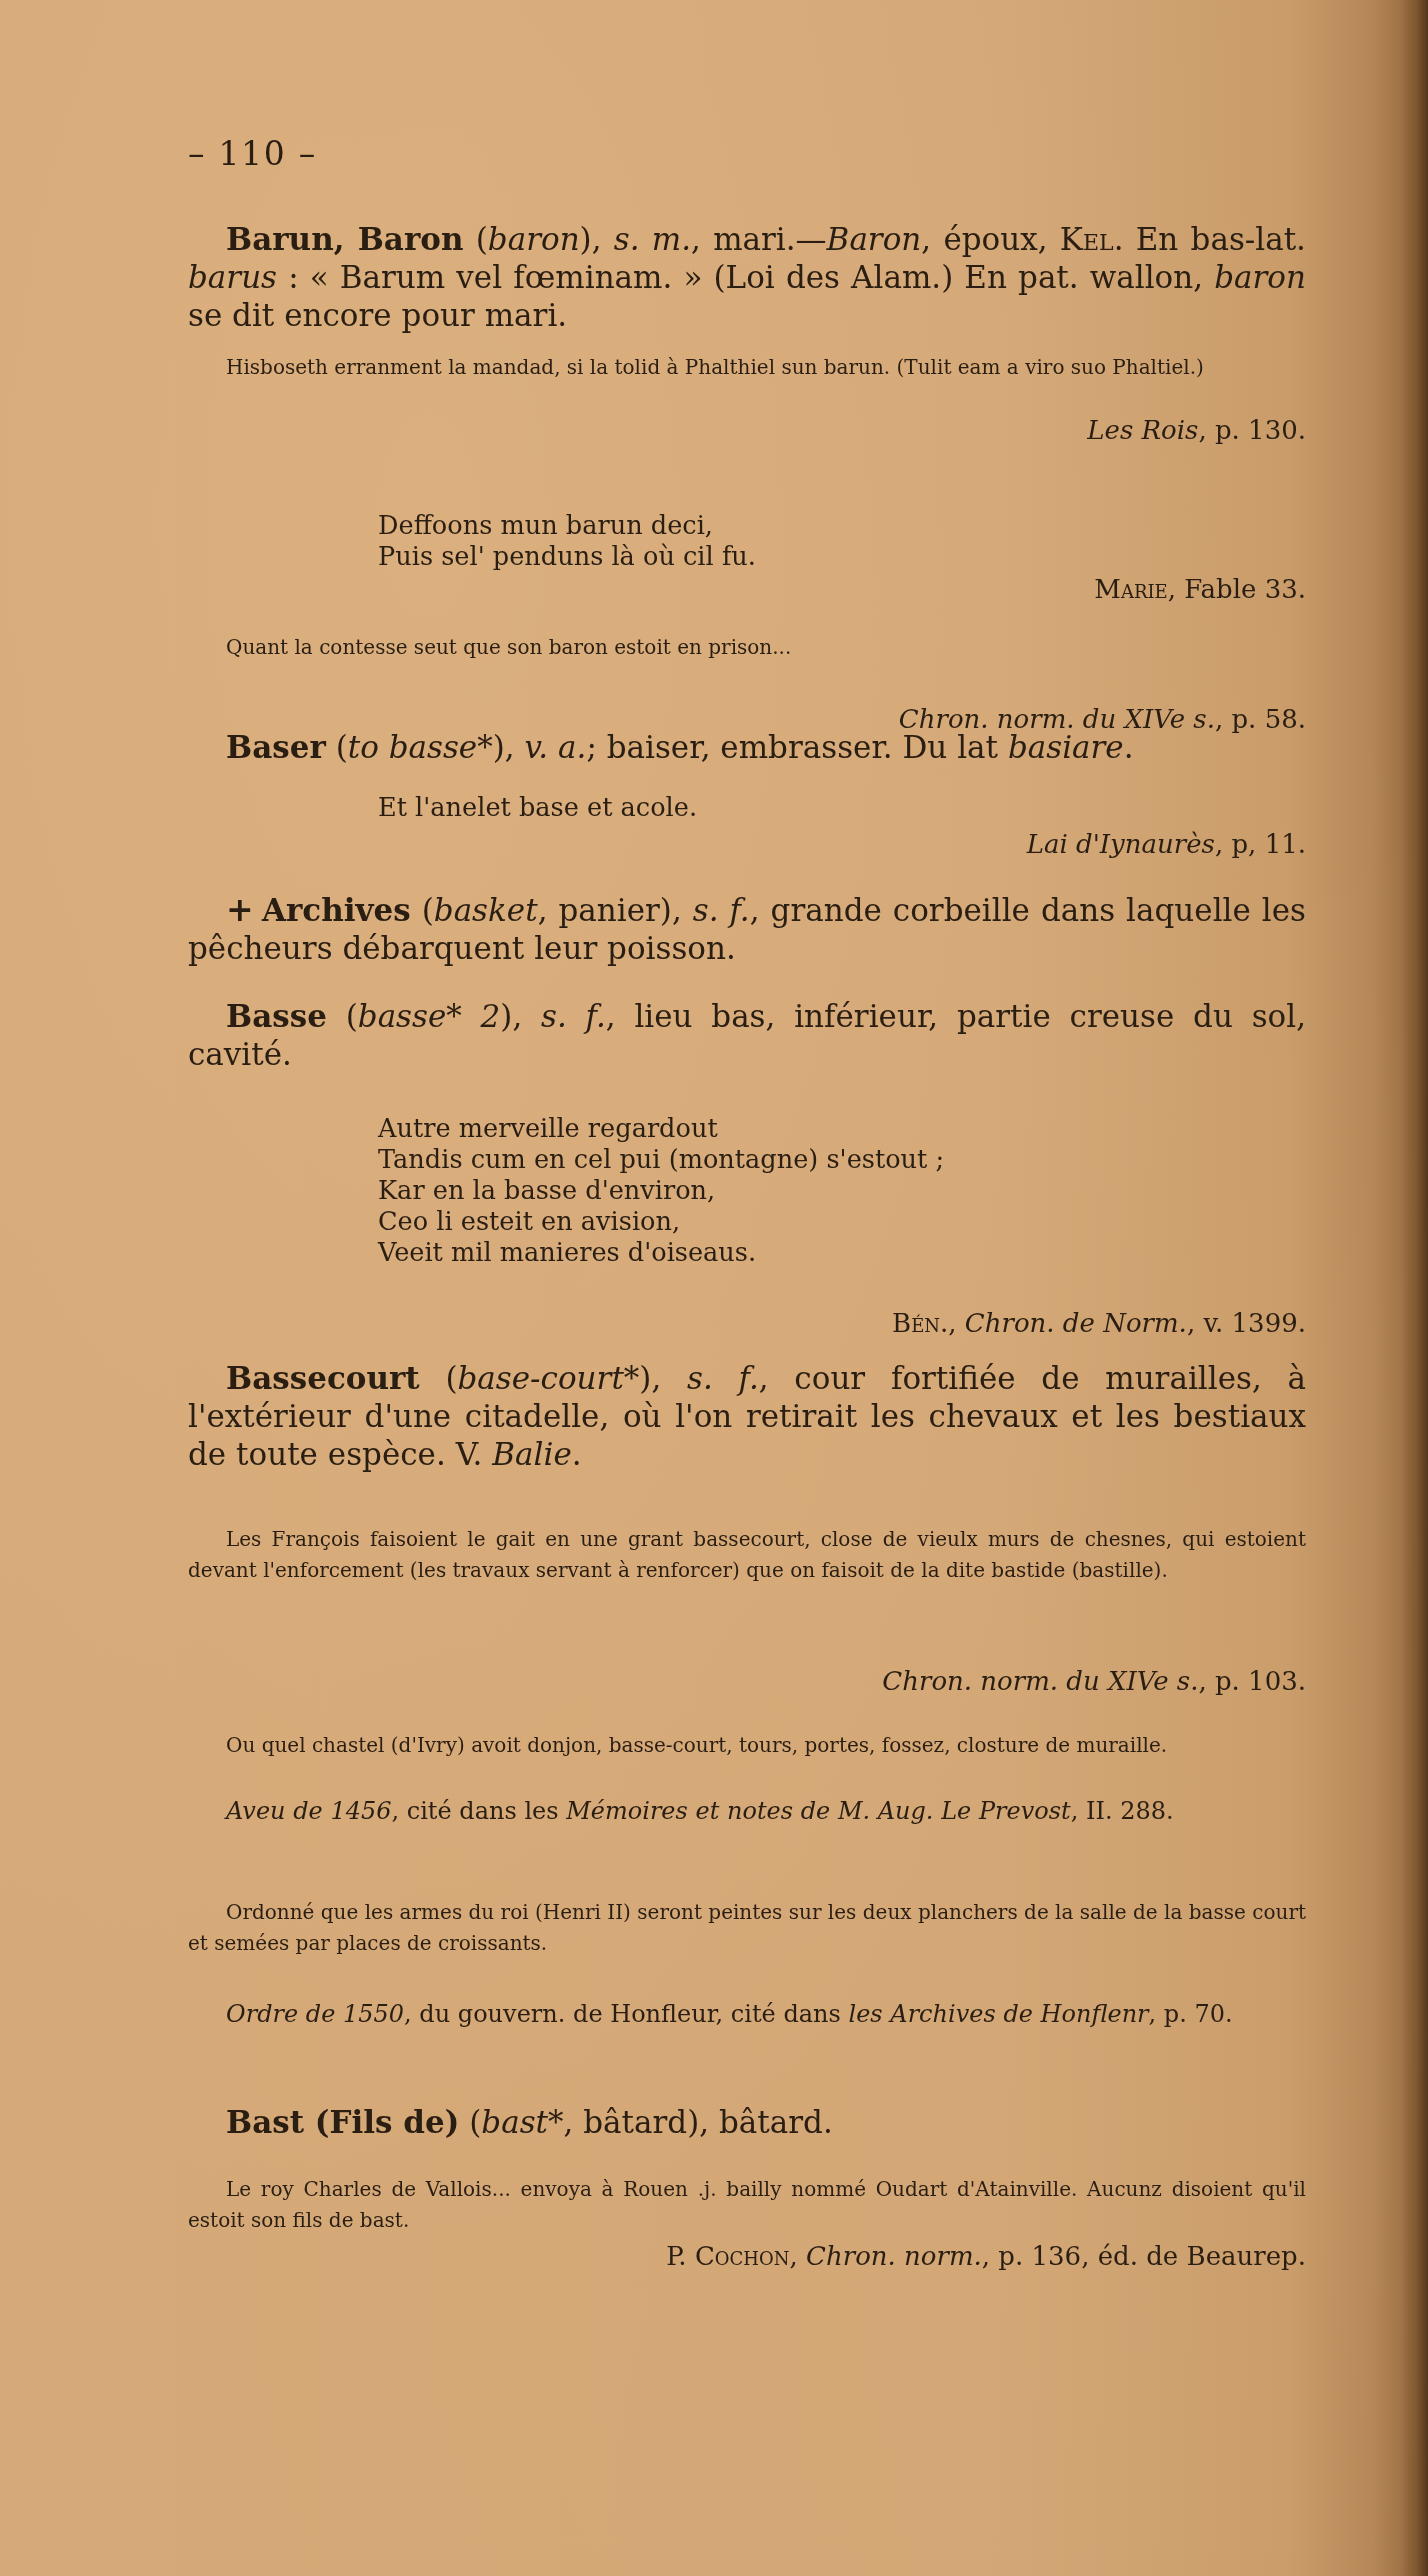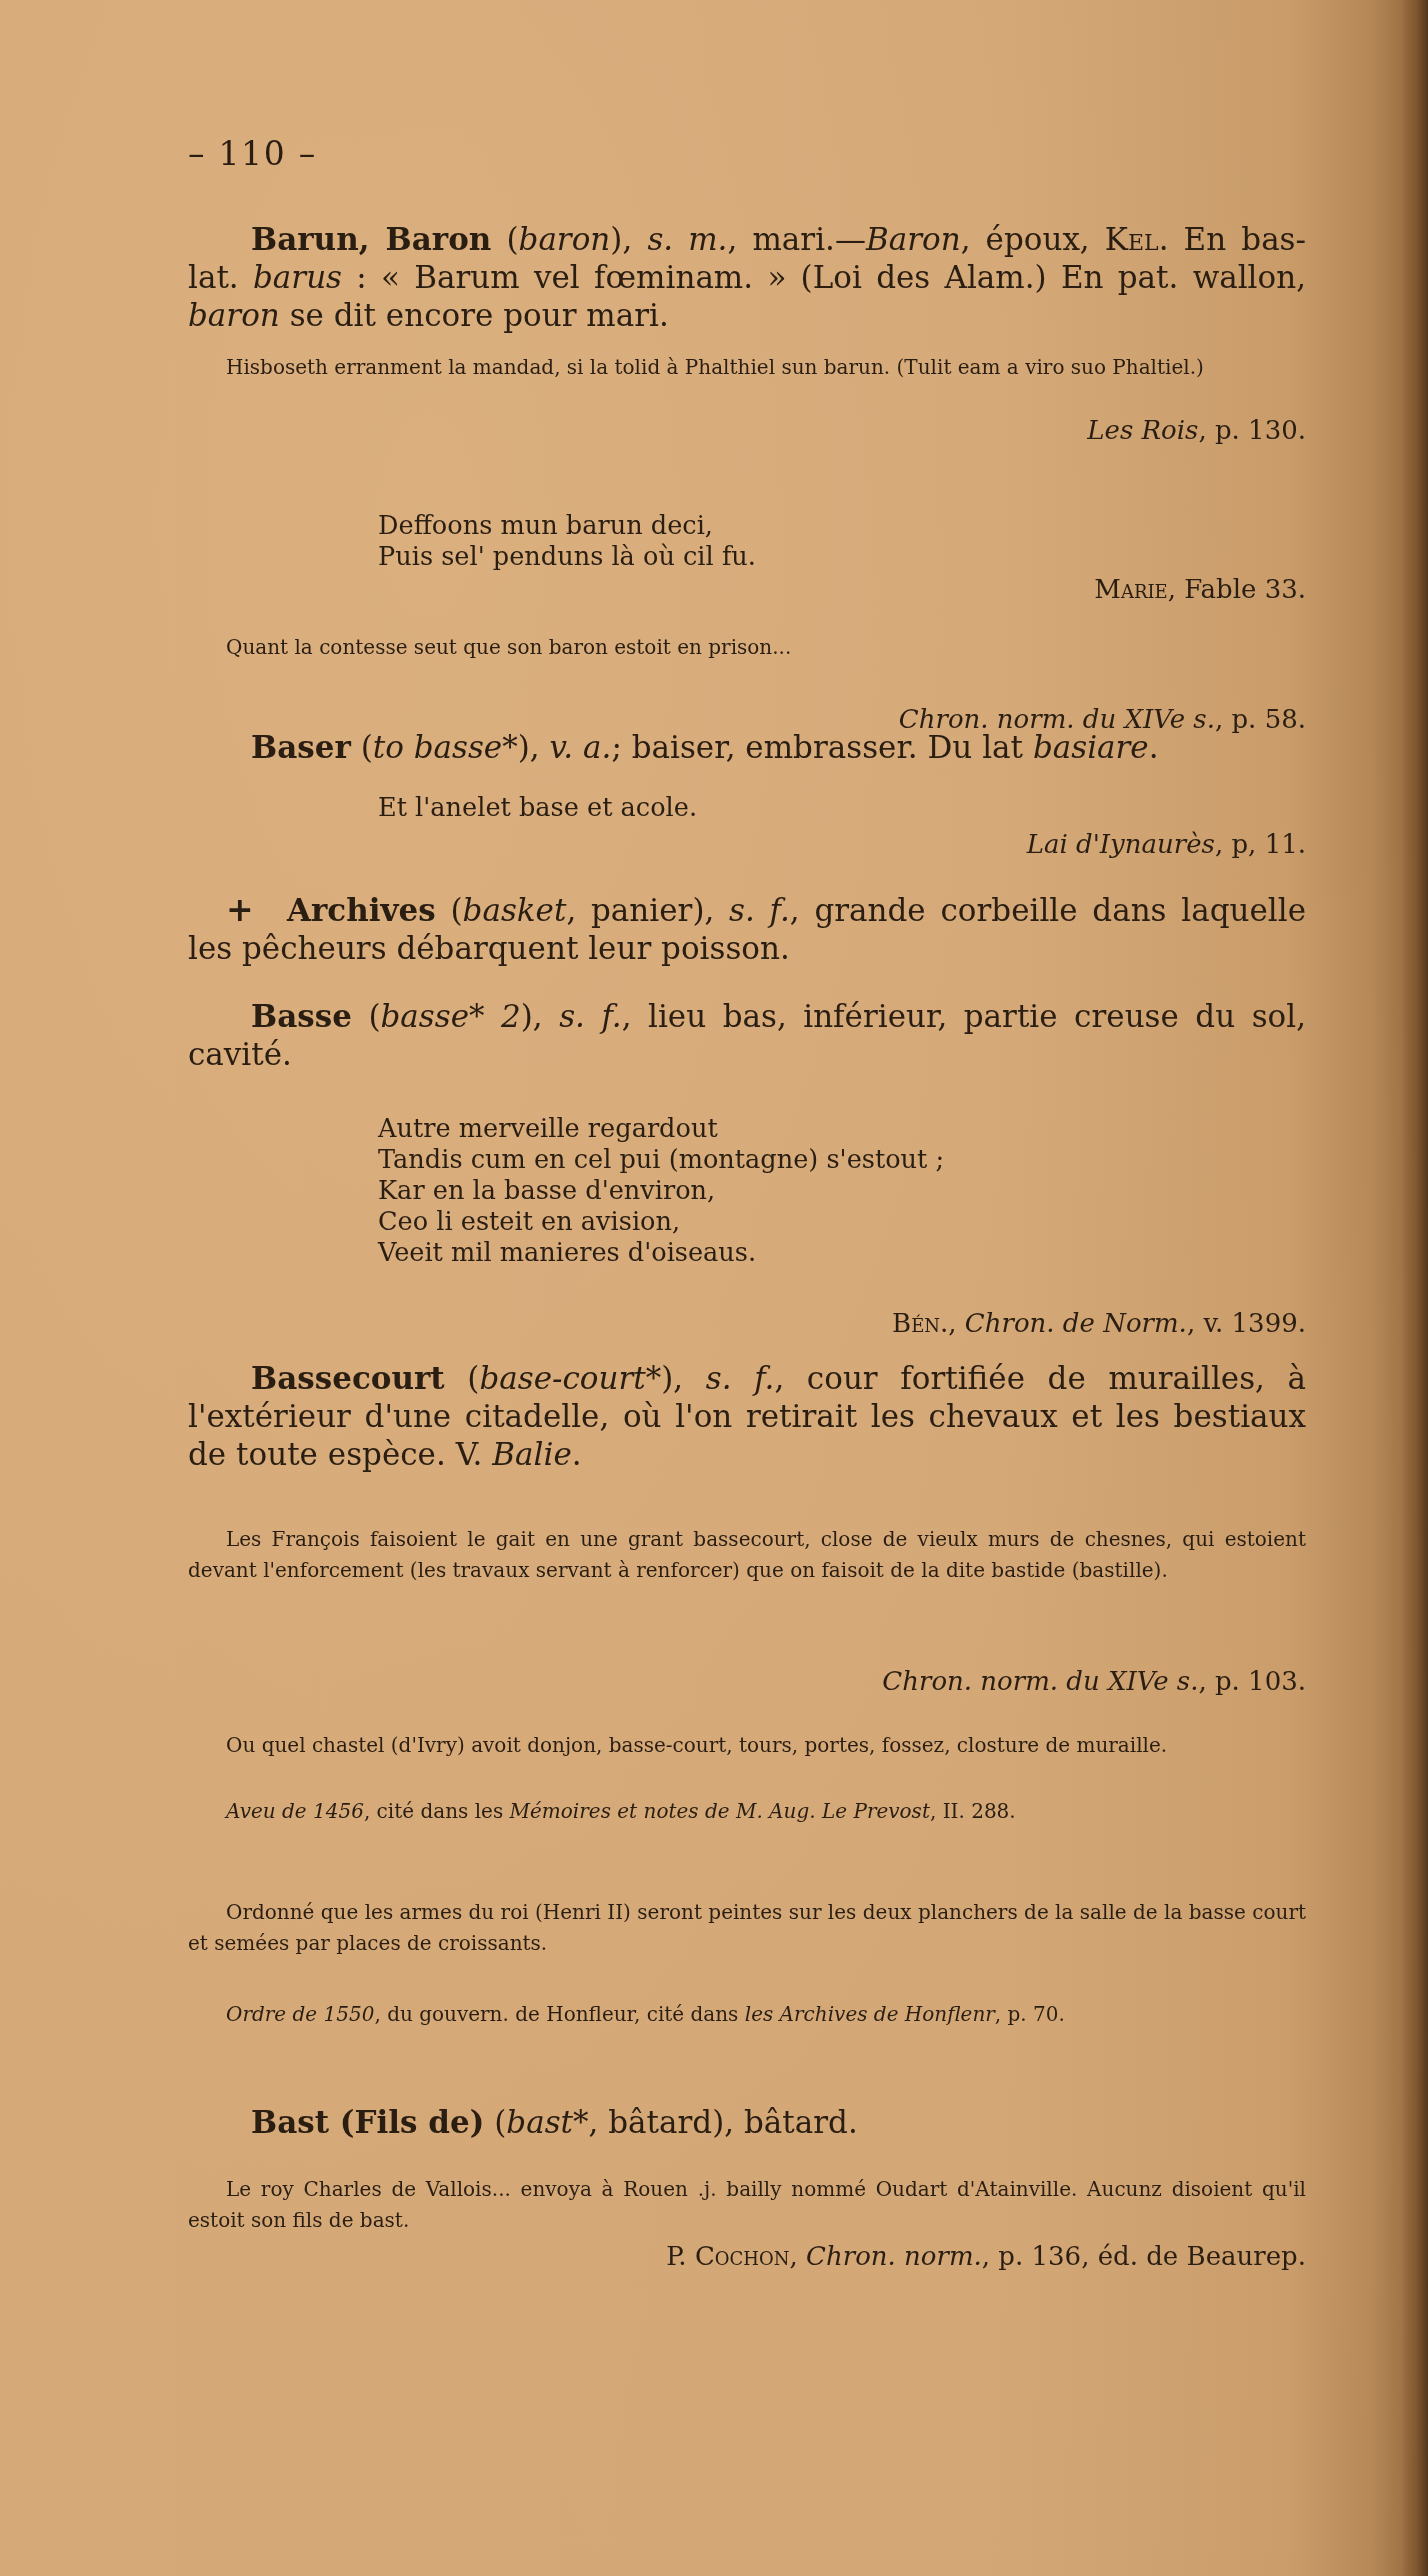--- a/index.html
+++ b/index.html
@@ -36,37 +36,37 @@
     font-size: 33px;
     letter-spacing: 1.7px;
   }
   .block { position: absolute; left: 0; width: 1118px; }
   .entry {
     font-size: 31px;
     line-height: 38px;
     text-align: justify;
     text-indent: 38px;
   }
-  .head { font-weight: bold; font-family: "DejaVu Serif", serif; margin-left: 25px; }
+  .head { font-weight: bold; font-family: "DejaVu Serif", serif; }
   .it { font-style: italic; }
   .sc { font-variant: small-caps; }
   .quote {
     font-size: 20px;
     line-height: 31px;
     text-align: justify;
     text-indent: 38px;
   }
   .cite {
     font-size: 26px;
     line-height: 28px;
     text-align: right;
     padding-right: 6.6px;
   }
   .cite-left {
-    font-size: 20px;
+    font-size: 24px;
     line-height: 31px;
     padding-left: 38px;
     text-indent: 0;
   }
   .verse {
     font-size: 25.6px;
     line-height: 31px;
     padding-left: 190px;
   }
   .verse div { white-space: nowrap; }

